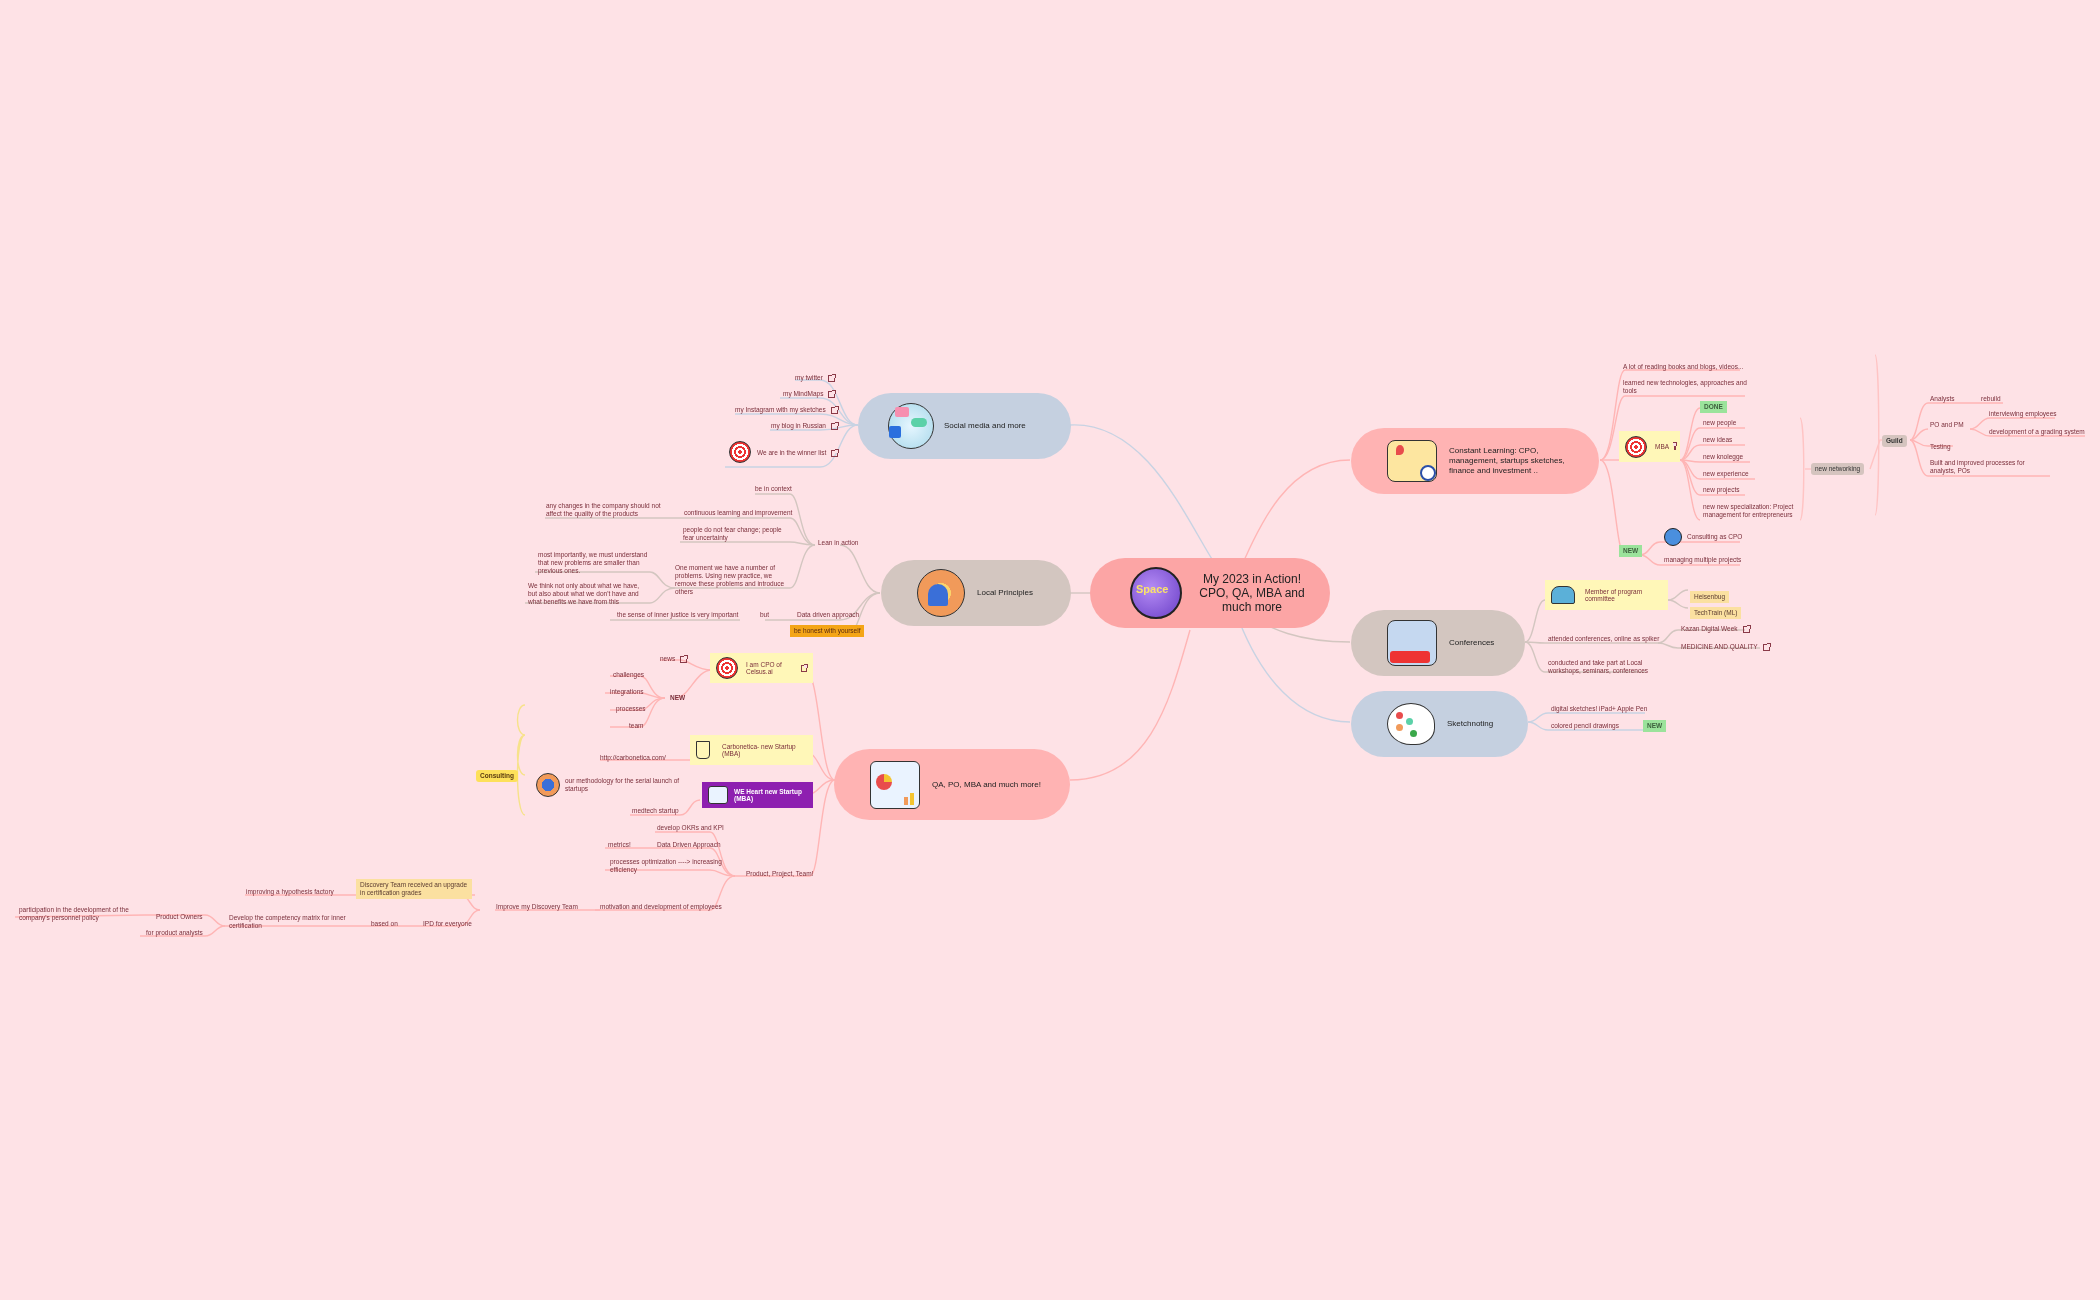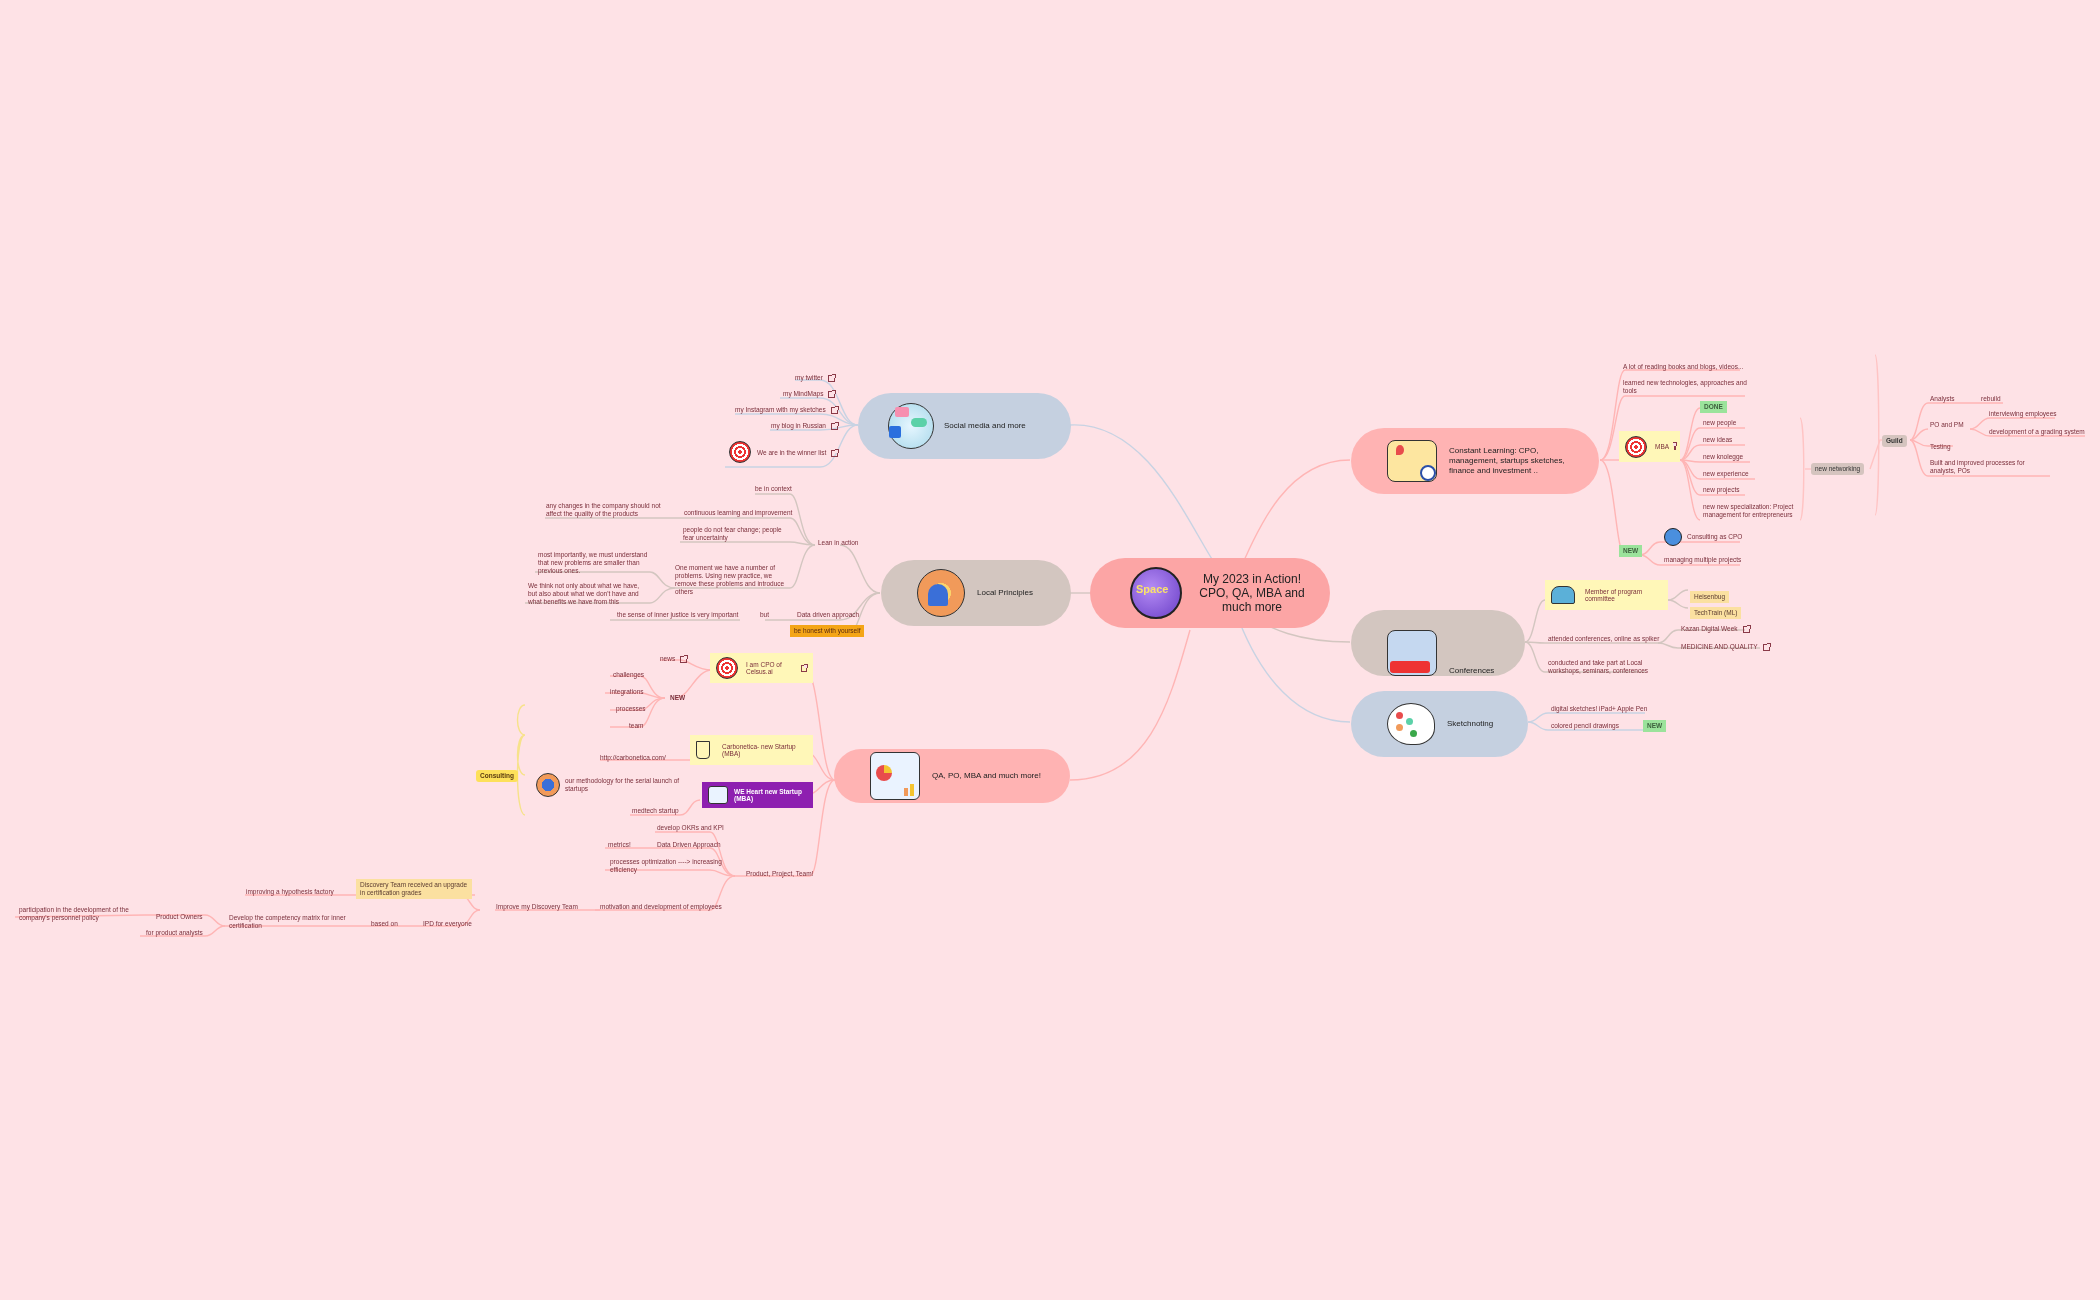--- a/index.html
+++ b/index.html
@@ -149,21 +149,21 @@
 <div class="n wrap" style="left:546px;top:502px;width:115px;">any changes in the company should not affect the quality of the products</div>
 <div class="n wrap" style="left:683px;top:526px;width:110px;">people do not fear change; people fear uncertainty</div>
 <div class="n wrap" style="left:675px;top:564px;width:118px;">One moment  we have a number of problems. Using new practice, we remove these problems and introduce others</div>
 <div class="n wrap" style="left:538px;top:551px;width:110px;">most importantly, we must understand that new problems are smaller than previous ones.</div>
 <div class="n wrap" style="left:528px;top:582px;width:120px;">We think not only about what we have, but also about what we don't have and what benefits we have from this</div>
 <div class="n" style="left:797px;top:611px;">Data driven approach</div>
 <div class="n" style="left:760px;top:611px;">but</div>
 <div class="n" style="left:617px;top:611px;">the sense of inner justice is very important</div>
 <div class="tag org" style="left:790px;top:625px;">be honest with yourself</div>
 
-<div class="pill" style="left:834px;top:749px;width:236px;height:54px;background:#ffb3b3;padding-left:36px;">
+<div class="pill" style="left:834px;top:749px;width:236px;height:71px;background:#ffb3b3;padding-left:36px;">
   <span class="ic" style="width:48px;height:46px;border-radius:6px;background:#eaf3ff;border:1.5px solid #333;margin-right:12px;position:relative;">
     <span style="position:absolute;left:5px;top:12px;width:16px;height:16px;border-radius:50%;background:conic-gradient(#f4c430 0 25%,#e84c4c 25%);"></span>
     <span style="position:absolute;right:5px;bottom:3px;width:4px;height:12px;background:#f4c430;"></span>
     <span style="position:absolute;right:11px;bottom:3px;width:4px;height:8px;background:#f19a5a;"></span>
   </span>
   <span class="lbl">QA, PO, MBA and much more!</span>
 </div>
 <div class="box yel" style="left:710px;top:653px;width:103px;height:30px;">
   <span style="width:20px;height:20px;border-radius:50%;background:radial-gradient(circle,#e33 0 2px,#fff 2px 4px,#e33 4px 6px,#fff 6px 8px,#e33 8px);border:1px solid #333;margin-right:8px;flex:0 0 auto;"></span>
   <span>I am CPO of Celsus.ai</span>
@@ -232,21 +232,21 @@
 <div class="n" style="left:1930px;top:421px;">PO and PM</div>
 <div class="n" style="left:1989px;top:410px;">interviewing employees</div>
 <div class="n" style="left:1989px;top:428px;">development of a grading system</div>
 <div class="n" style="left:1930px;top:443px;">Testing</div>
 <div class="n wrap" style="left:1930px;top:459px;width:120px;">Built and improved processes for analysts, POs</div>
 <div class="tag grn" style="left:1619px;top:545px;font-weight:bold;">NEW</div>
 <span style="position:absolute;left:1664px;top:528px;width:16px;height:16px;border-radius:50%;background:#4a8fde;border:1px solid #222;"></span>
 <div class="n" style="left:1687px;top:533px;">Consulting as CPO</div>
 <div class="n" style="left:1664px;top:556px;">managing multiple projects</div>
 
-<div class="pill" style="left:1351px;top:610px;width:174px;height:66px;background:#d3c6c0;padding-left:36px;align-items:flex-end;">
+<div class="pill" style="left:1351px;top:610px;width:174px;height:66px;background:#d3c6c0;padding-left:36px;">
   <span class="ic" style="width:48px;height:44px;border-radius:8px;background:#c5d8f0;border:1.5px solid #333;margin-right:12px;position:relative;">
     <span style="position:absolute;left:2px;bottom:2px;width:40px;height:12px;background:#e33;border-radius:3px;"></span>
   </span>
   <span class="lbl">Conferences</span>
 </div>
 <div class="box yel" style="left:1545px;top:580px;width:123px;height:30px;">
   <span style="width:22px;height:16px;border-radius:8px 8px 2px 2px;background:#5bb0d8;border:1px solid #333;margin-right:10px;flex:0 0 auto;"></span>
   <span>Member of program committee</span>
 </div>
 <div class="tag ylw" style="left:1690px;top:591px;">Heisenbug</div>

